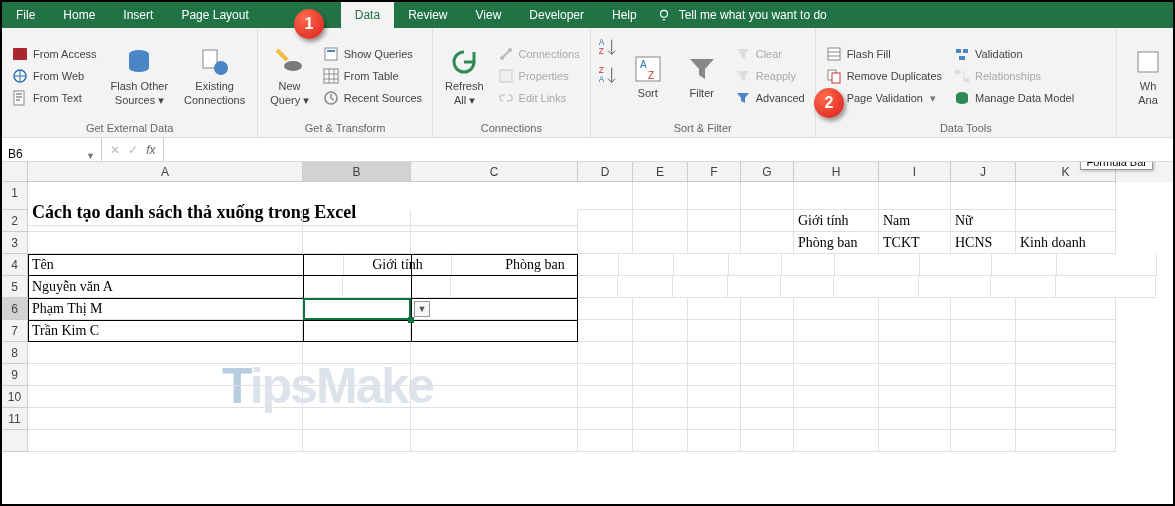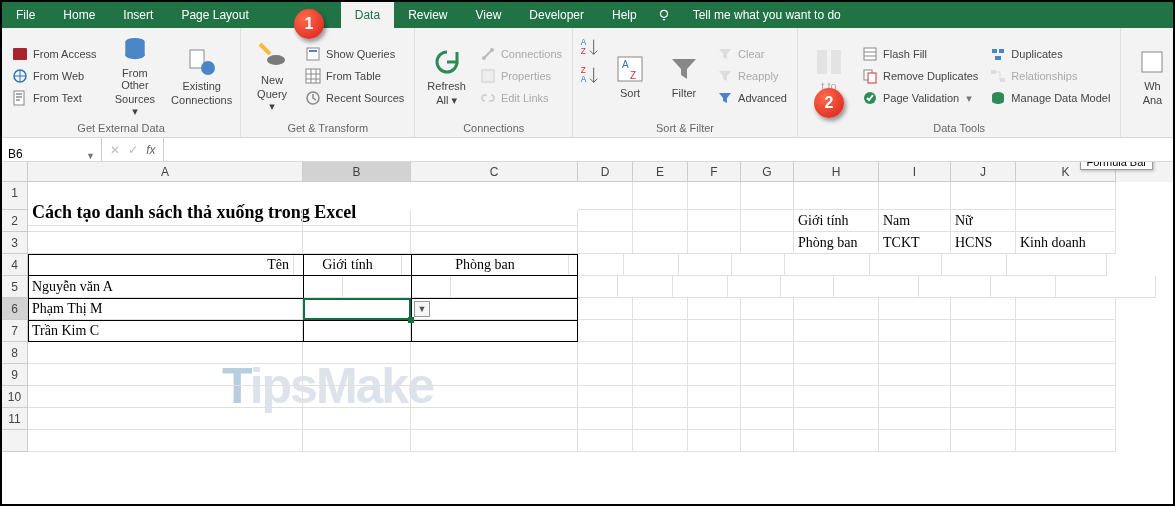--- a/index.html
+++ b/index.html
@@ -1,20 +1,20 @@
 <!DOCTYPE html>
 <html><head>
 <meta charset="utf-8">
 <style>
 *{box-sizing:border-box;margin:0;padding:0;font-family:"Segoe UI",Tahoma,sans-serif;}
 body{background:#fff;width:1175px;height:506px;overflow:hidden;position:relative;border:2px solid #000;}
 .tabbar{background:#2e7d5a;background:linear-gradient(#217346,#217346);height:26px;display:flex;align-items:center;color:#fff;font-size:12px;}
 .tabbar .tab{padding:0 14px;height:26px;line-height:26px;cursor:pointer;}
 .tabbar .tab.active{background:#f3f3f3;color:#217346;}
-.tabbar .tell{margin-left:6px;display:flex;align-items:center;gap:22px;}
+.tabbar .tell{margin-left:6px;display:flex;align-items:center;gap:8px;}
 .tabbar .bulb{width:14px;height:14px;}
 .ribbon{background:#f3f3f3;border-bottom:1px solid #d9d9d9;height:110px;display:flex;font-size:11px;color:#444;}
 .group{border-right:1px solid #e0e0e0;padding:4px 6px 0;display:flex;flex-direction:column;justify-content:space-between;}
 .group .body{display:flex;gap:4px;height:88px;}
 .group .label{text-align:center;color:#666;font-size:11px;padding:2px 0 3px;}
 .vbtn{display:flex;flex-direction:column;align-items:center;justify-content:center;padding:2px 6px;text-align:center;gap:2px;min-width:50px;}
 .vstack{display:flex;flex-direction:column;gap:2px;justify-content:center;}
 .hitem{display:flex;align-items:center;gap:5px;padding:2px 4px;white-space:nowrap;}
 .dim{color:#a9a9a9;}
 .ico{width:16px;height:16px;display:inline-block;flex-shrink:0;}
@@ -96,21 +96,21 @@
             </svg>
             <span>From Text</span>
           </div>
       </div>
       <div class="vbtn">
           <svg class="ico32" viewBox="0 0 32 32">
             <ellipse cx="16" cy="8" rx="10" ry="4" fill="#4a86c5"></ellipse>
             <rect x="6" y="8" width="20" height="14" fill="#4a86c5"></rect>
             <ellipse cx="16" cy="22" rx="10" ry="4" fill="#4a86c5"></ellipse>
           </svg>
-          <span>From Other</span>
+          <span>Flash Other</span>
           <span><span>Sources</span> ▾</span>
         </div>
       <div class="vbtn">
           <svg class="ico32" viewBox="0 0 32 32">
             <rect x="4" y="4" width="14" height="18" fill="#fff" stroke="#888"></rect>
             <circle cx="22" cy="22" r="7" fill="#4a86c5"></circle>
           </svg>
           <span>Existing</span>
           <span>Connections</span>
         </div>
@@ -238,28 +238,20 @@
             </svg>
             <span>Advanced</span>
           </div>
       </div>
     </div>
     <div class="label">Sort &amp; Filter</div>
   </div>
 
   <div class="group" style="flex:1">
     <div class="body">
-      <div class="vbtn" style="opacity:.4">
-          <svg class="ico32" viewBox="0 0 32 32">
-            <rect x="4" y="4" width="10" height="24" fill="#ccc"></rect>
-            <rect x="18" y="4" width="10" height="24" fill="#ccc"></rect>
-          </svg>
-          <span>t to</span>
-          <span>ns</span>
-        </div>
       <div class="vstack">
         <div class="hitem">
             <svg class="ico" viewBox="0 0 16 16">
               <rect x="2" y="2" width="12" height="12" fill="#fff" stroke="#888"></rect>
               <path d="M2 6h12M2 10h12" stroke="#888"></path>
             </svg>
             <span>Flash Fill</span>
           </div>
         <div class="hitem">
             <svg class="ico" viewBox="0 0 16 16">
@@ -277,21 +269,21 @@
             <span style="color:#777;margin-left:2px">▾</span>
           </div>
       </div>
       <div class="vstack">
         <div class="hitem">
             <svg class="ico" viewBox="0 0 16 16">
               <rect x="2" y="3" width="5" height="4" fill="#4a86c5"></rect>
               <rect x="9" y="3" width="5" height="4" fill="#4a86c5"></rect>
               <rect x="5" y="10" width="6" height="4" fill="#4a86c5"></rect>
             </svg>
-            <span>Duplicates</span>
+            <span>Validation</span>
           </div>
         <div class="hitem dim">
             <svg class="ico" viewBox="0 0 16 16">
               <rect x="1" y="2" width="5" height="4" fill="#ddd"></rect>
               <rect x="10" y="10" width="5" height="4" fill="#ddd"></rect>
               <path d="M6 4h4v8" stroke="#ddd" fill="none"></path>
             </svg>
             <span>Relationships</span>
           </div>
         <div class="hitem">
@@ -400,21 +392,21 @@
           <div class="cell" style="width:55px"></div>
           <div class="cell" style="width:53px"></div>
           <div class="cell" style="width:53px"></div>
         <div class="cell" style="width:85px">Phòng ban</div>
         <div class="cell" style="width:72px">TCKT</div>
         <div class="cell" style="width:65px">HCNS</div>
         <div class="cell" style="width:100px">Kinh doanh</div>
       </div>
 
       <div class="cellrow">
-        <div class="cell" style="width:266px;text-align:right">Tên</div>
+        <div class="cell" style="width:316px;text-align:left">Tên</div>
         <div class="cell" style="width:108px;text-align:center">Giới tính</div>
         <div class="cell" style="width:167px;text-align:center">Phòng ban</div>
         <div class="cell" style="width:55px"></div>
           <div class="cell" style="width:55px"></div>
           <div class="cell" style="width:53px"></div>
           <div class="cell" style="width:53px"></div>
           <div class="cell" style="width:85px"></div>
           <div class="cell" style="width:72px"></div>
           <div class="cell" style="width:65px"></div>
           <div class="cell" style="width:100px"></div>

